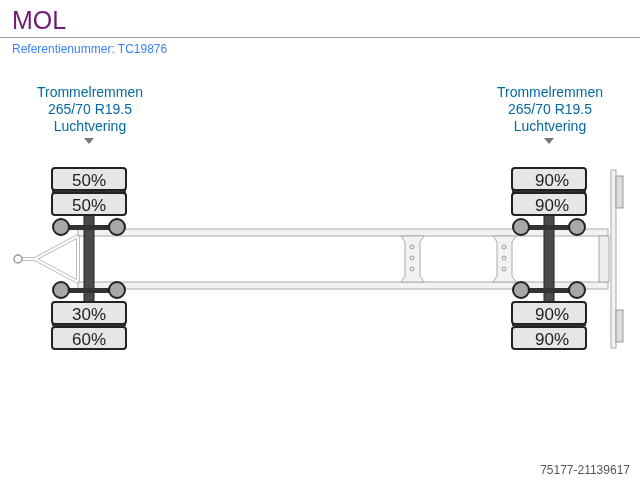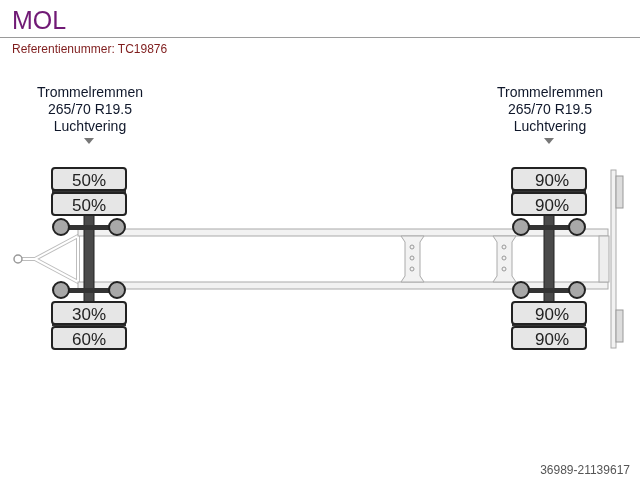--- a/index.html
+++ b/index.html
@@ -1,20 +1,20 @@
 <!DOCTYPE html>
 <html><head>
 <meta charset="utf-8">
 <style>
   html, body { margin:0; padding:0; background:#ffffff; }
   body { width:640px; height:480px; position:relative; overflow:hidden; font-family:"Liberation Sans", sans-serif; color:#222; }
   .title { position:absolute; left:12px; top:6px; font-size:25px; color:#701a75; }
   .rule { position:absolute; left:0; top:37px; width:640px; height:1px; background:#9a9a9a; }
-  .ref { position:absolute; left:12px; top:42px; font-size:12px; color:#7f1d1d; }
-  .axle-label { position:absolute; width:160px; text-align:center; font-size:14px; line-height:17px; color:#0f172a; }
+  .ref { position:absolute; left:12px; top:42px; font-size:12px; color:#3b82f6; }
+  .axle-label { position:absolute; width:160px; text-align:center; font-size:14px; line-height:17px; color:#0369a1; }
   .footer { position:absolute; right:10px; top:463px; font-size:12px; color:#555; }
   svg { position:absolute; left:0; top:0; }
   .tire-text { font-family:"Liberation Sans", sans-serif; font-size:17px; fill:#222; text-anchor:middle; }
 </style>
 </head>
 <body>
 
 <div class="title">MOL</div>
 <div class="rule"></div>
 <div class="ref">Referentienummer: TC19876</div>
@@ -96,13 +96,13 @@
     <text x="552" y="186" class="tire-text">90%</text>
     <rect x="512" y="193" width="74" height="22" rx="3" fill="#e6e6e6" stroke="#222" stroke-width="2"></rect>
     <text x="552" y="211" class="tire-text">90%</text>
     <rect x="512" y="302" width="74" height="22" rx="3" fill="#e6e6e6" stroke="#222" stroke-width="2"></rect>
     <text x="552" y="320" class="tire-text">90%</text>
     <rect x="512" y="327" width="74" height="22" rx="3" fill="#e6e6e6" stroke="#222" stroke-width="2"></rect>
     <text x="552" y="345" class="tire-text">90%</text>
   </g>
 </svg>
 
-<div class="footer">36989-21139617</div>
+<div class="footer">75177-21139617</div>
 
 </body></html>

